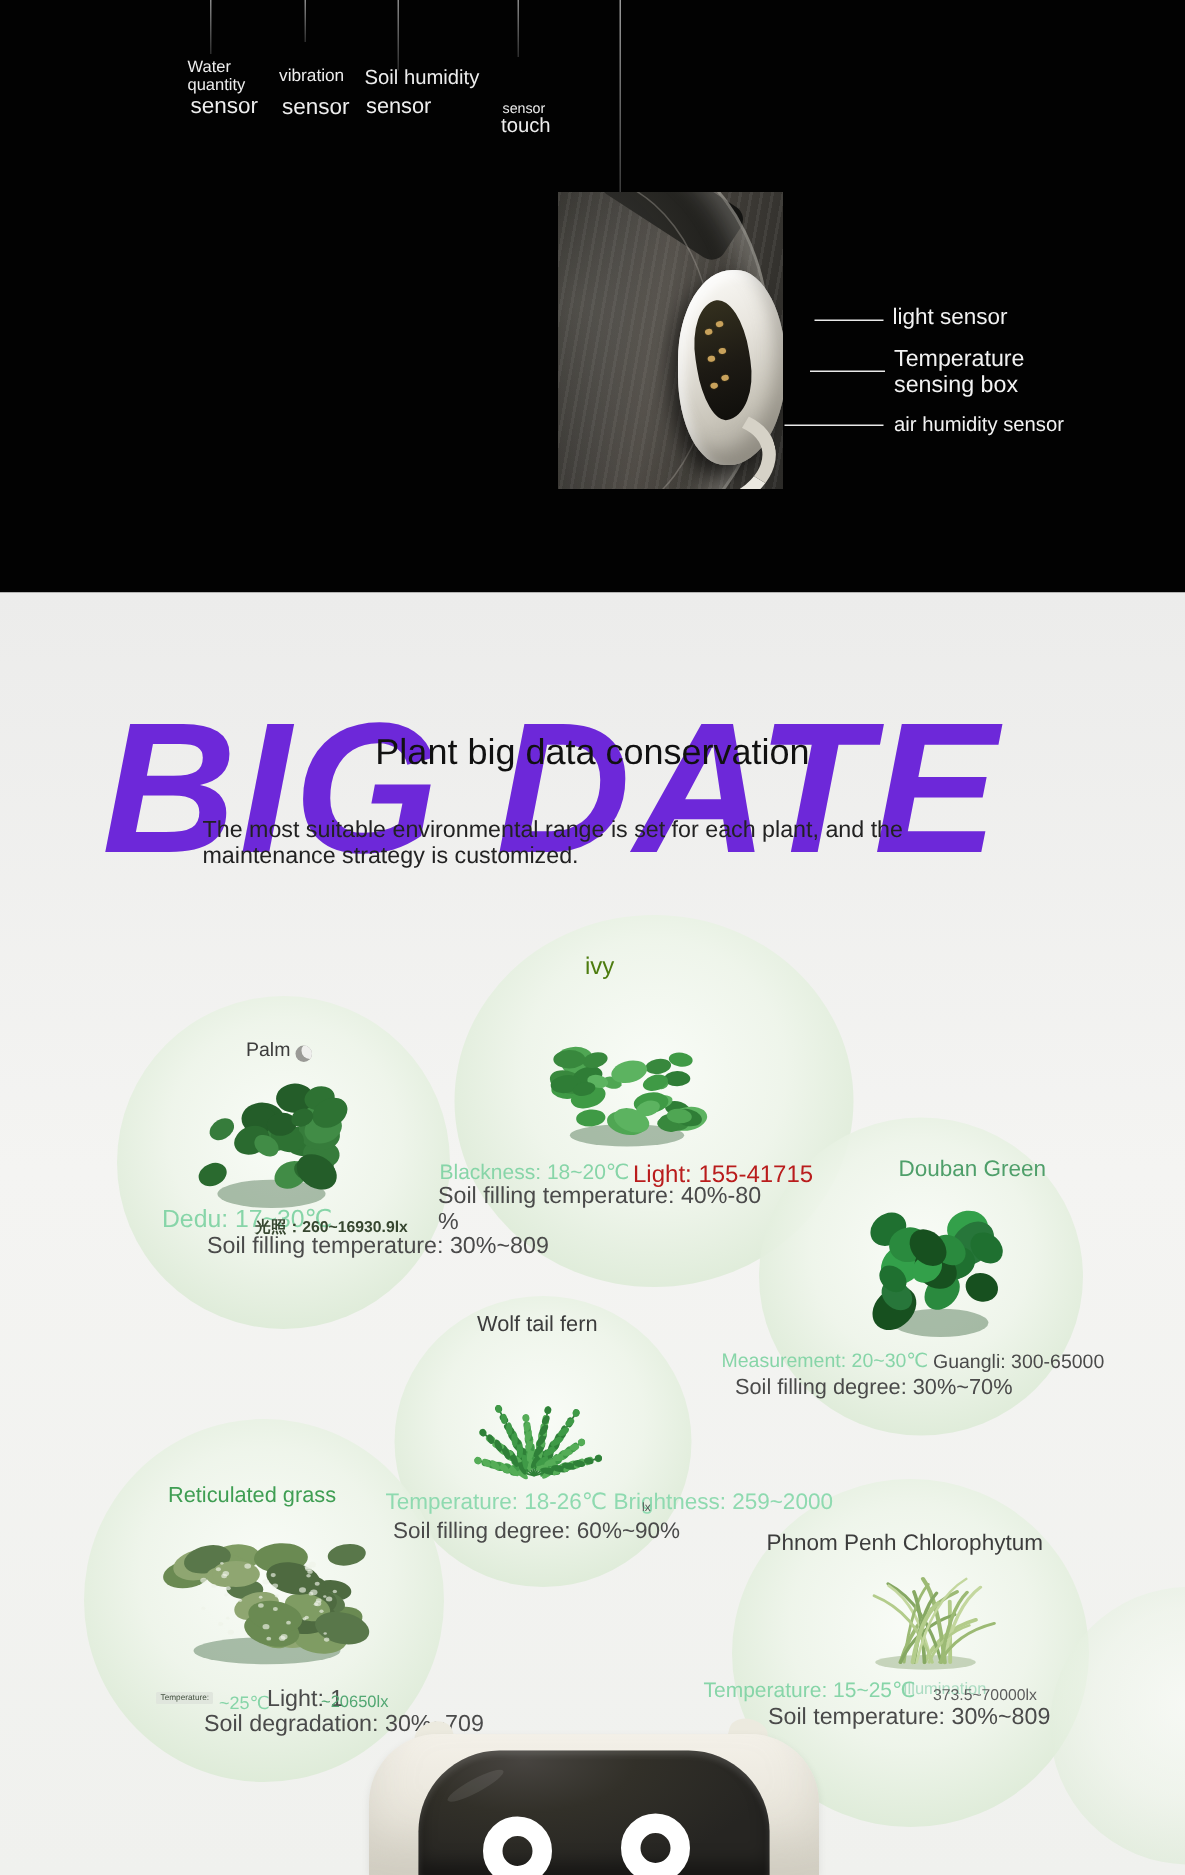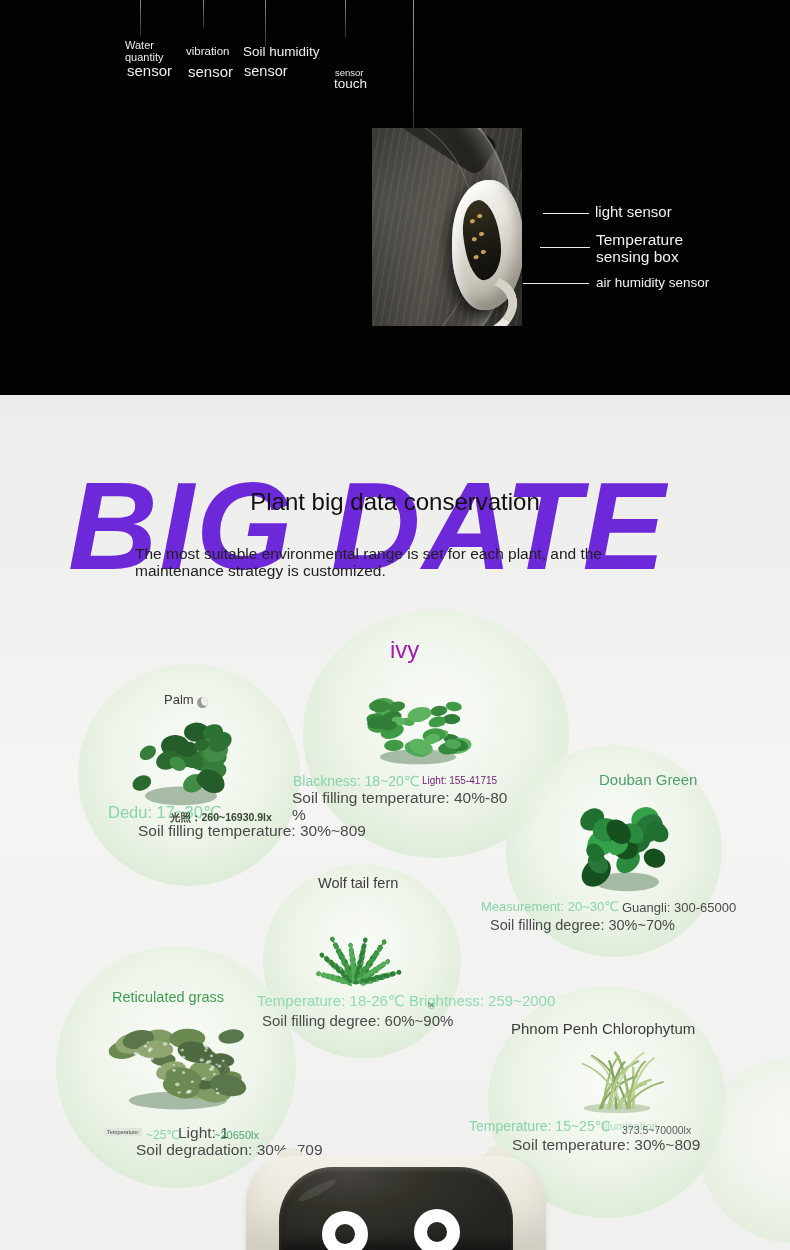--- a/index.html
+++ b/index.html
@@ -83,23 +83,23 @@
 
   .mint{color:#87d5a8;}
   .dark{color:#4a4a4a;}
   .p-name{left:164px;top:692px;font-size:13px;color:#3c3c3c;}
   .crescent{left:197px;top:697px;width:11px;height:11px;border-radius:50%;background:#9a9a96;overflow:hidden;}
   .crescent i{position:absolute;left:4px;top:-2px;width:11px;height:11px;border-radius:50%;background:#efefed;display:block;}
   .p-temp{left:108px;top:803px;font-size:16.5px;}
   .p-light{left:170px;top:811px;font-size:10.5px;color:#36462f;font-weight:bold;}
   .p-soil{left:138px;top:822px;font-size:15.5px;}
 
-  .i-name{left:390px;top:636px;font-size:24px;color:#a21caf;}
+  .i-name{left:390px;top:636px;font-size:16px;color:#4d7c0f;}
   .i-temp{left:293px;top:773px;font-size:14px;}
-  .i-light{left:422px;top:775px;font-size:10px;color:#701a75;}
+  .i-light{left:422px;top:775px;font-size:16px;color:#b91c1c;}
   .i-soil{left:292px;top:789px;font-size:15.5px;}
   .i-soil2{left:292px;top:806px;font-size:15.5px;}
 
   .d-name{left:599px;top:771px;font-size:15px;color:#4f9f6a;}
   .d-temp{left:481px;top:899px;font-size:13px;}
   .d-light{left:622px;top:900px;font-size:13px;}
   .d-soil{left:490px;top:917px;font-size:14.5px;}
 
   .w-name{left:318px;top:875px;font-size:14.5px;color:#3c3c3c;}
   .w-temp{left:257px;top:992px;font-size:15px;color:#8fdab0;}

